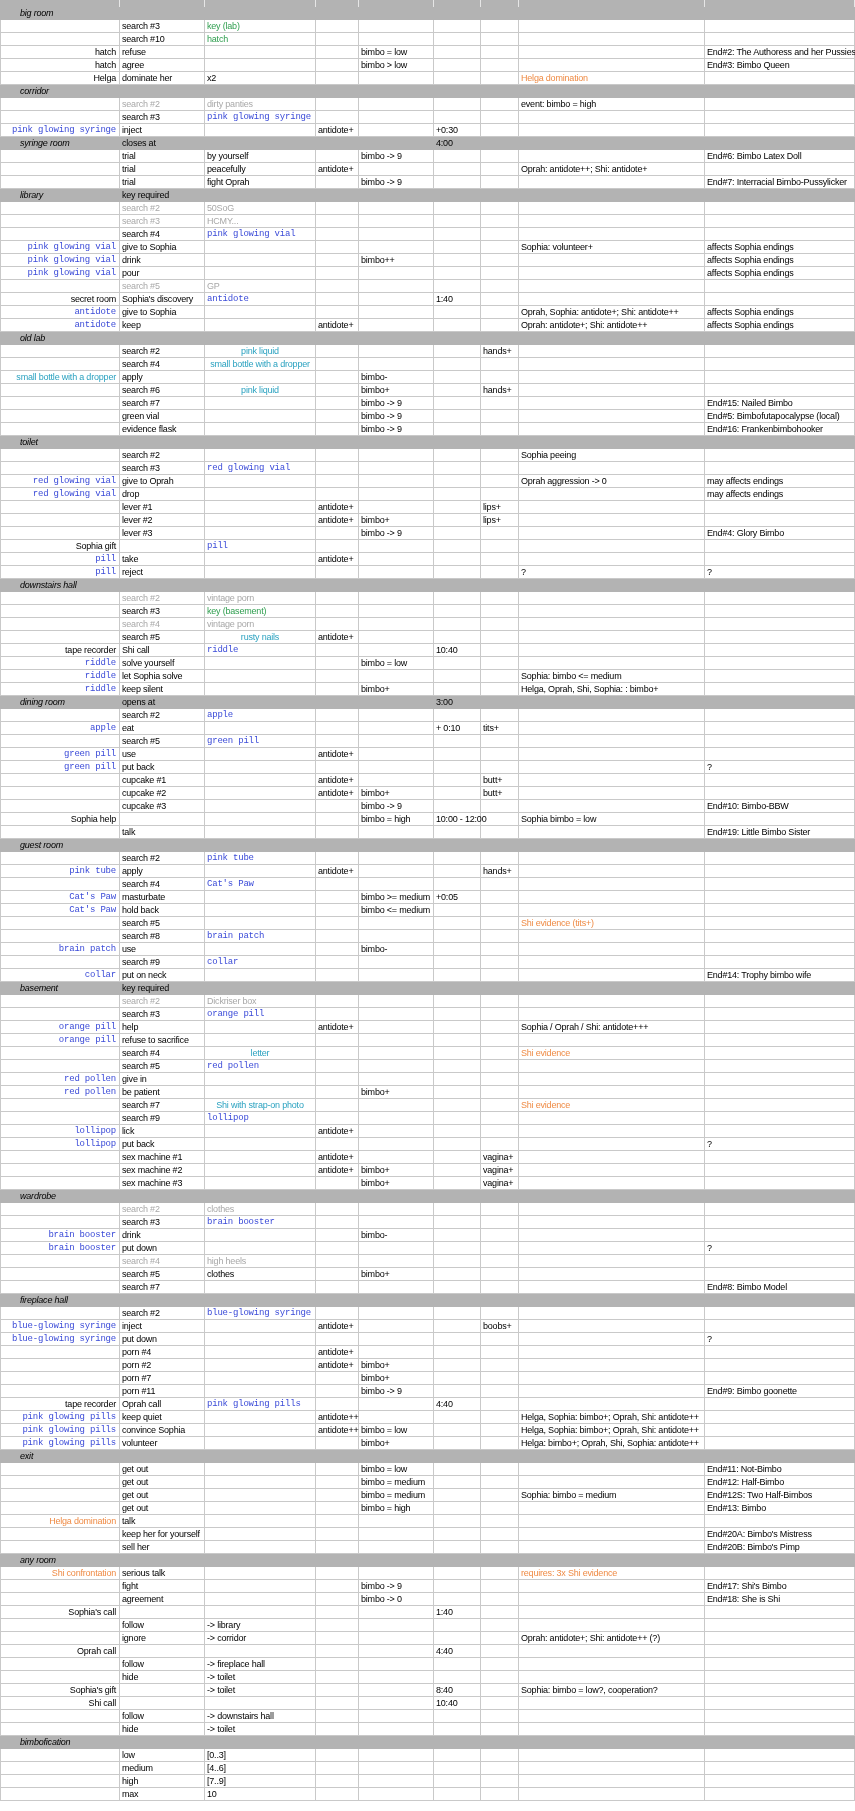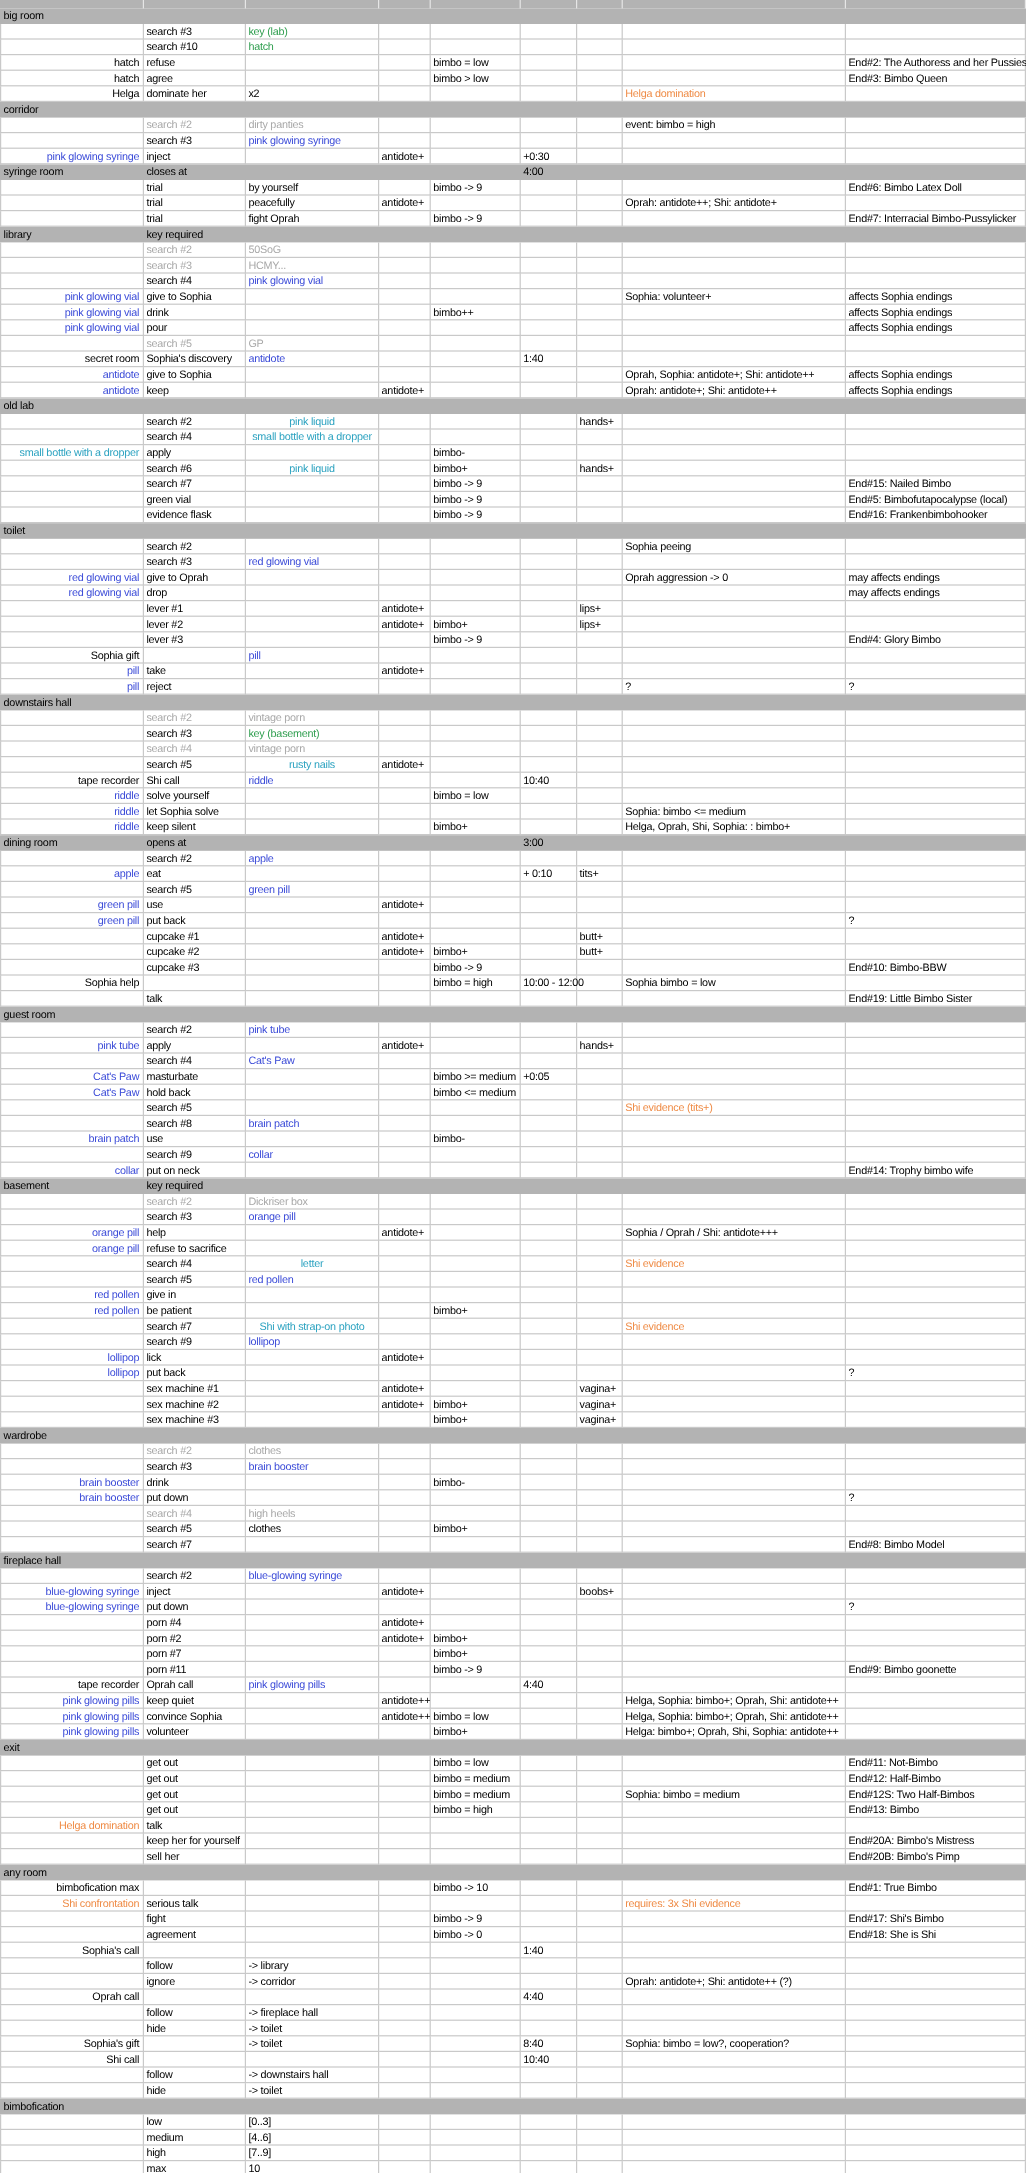--- a/index.html
+++ b/index.html
@@ -3,24 +3,24 @@
 <meta charset="utf-8">
 <style>
   html,body{margin:0;padding:0;background:#fff;}
   body{width:855px;font-family:"Liberation Sans",sans-serif;font-size:9px;color:#000;letter-spacing:-0.2px;}
   .tbl{width:855px;}
   .row{display:grid;grid-template-columns:120px 85px 111px 43px 75px 47px 38px 186px 150px;height:13px;box-sizing:border-box;}
   .cell{box-sizing:border-box;border-right:1px solid #c9c9c9;border-bottom:1px solid #c9c9c9;padding:0 2px;line-height:12px;white-space:nowrap;overflow:visible;}
   .cell.col0{border-left:1px solid #c9c9c9;text-align:right;padding-right:3px;}
   .sec{background:#b3b3b3;height:13px;}
   .scell{box-sizing:border-box;padding:0 2px;line-height:13px;white-space:nowrap;font-size:9px;color:#000;}
-  .scell.s0{padding-left:3px;}
+  .scell.s0{padding-left:20px;font-style:italic;}
   .topbar{height:7px;background:#b3b3b3;}
   .topbar .tcell{box-sizing:border-box;border-right:1px solid #e6e6e6;height:7px;}
-  .c-b{color:#3b4bd8;}
+  .c-b{color:#3b4bd8;font-family:Liberation Mono, monospace;}
   .c-g{color:#2f9e4f;}
   .c-t{color:#2ba2c0;text-align:center;}
   .c-y{color:#a8a8a8;}
   .c-o{color:#ef8b45;}
 </style>
 </head>
 <body>
 
 <div class="tbl">
   <div class="row topbar">
@@ -1349,31 +1349,20 @@
       <div class="scell s1"></div>
       <div class="scell s2"></div>
       <div class="scell s3"></div>
       <div class="scell s4"></div>
       <div class="scell s5"></div>
       <div class="scell s6"></div>
       <div class="scell s7"></div>
       <div class="scell s8"></div>
     </div>
     <div class="row">
-      <div class="cell col0">bimbofication max</div>
-      <div class="cell col1"></div>
-      <div class="cell col2"></div>
-      <div class="cell col3"></div>
-      <div class="cell col4">bimbo -&gt; 10</div>
-      <div class="cell col5"></div>
-      <div class="cell col6"></div>
-      <div class="cell col7"></div>
-      <div class="cell col8">End#1: True Bimbo</div>
-    </div>
-    <div class="row">
       <div class="cell col0 c-o">Shi confrontation</div>
       <div class="cell col1">serious talk</div>
       <div class="cell col2"></div>
       <div class="cell col3"></div>
       <div class="cell col4"></div>
       <div class="cell col5"></div>
       <div class="cell col6"></div>
       <div class="cell col7 c-o">requires: 3x Shi evidence</div>
       <div class="cell col8"></div>
     </div>

